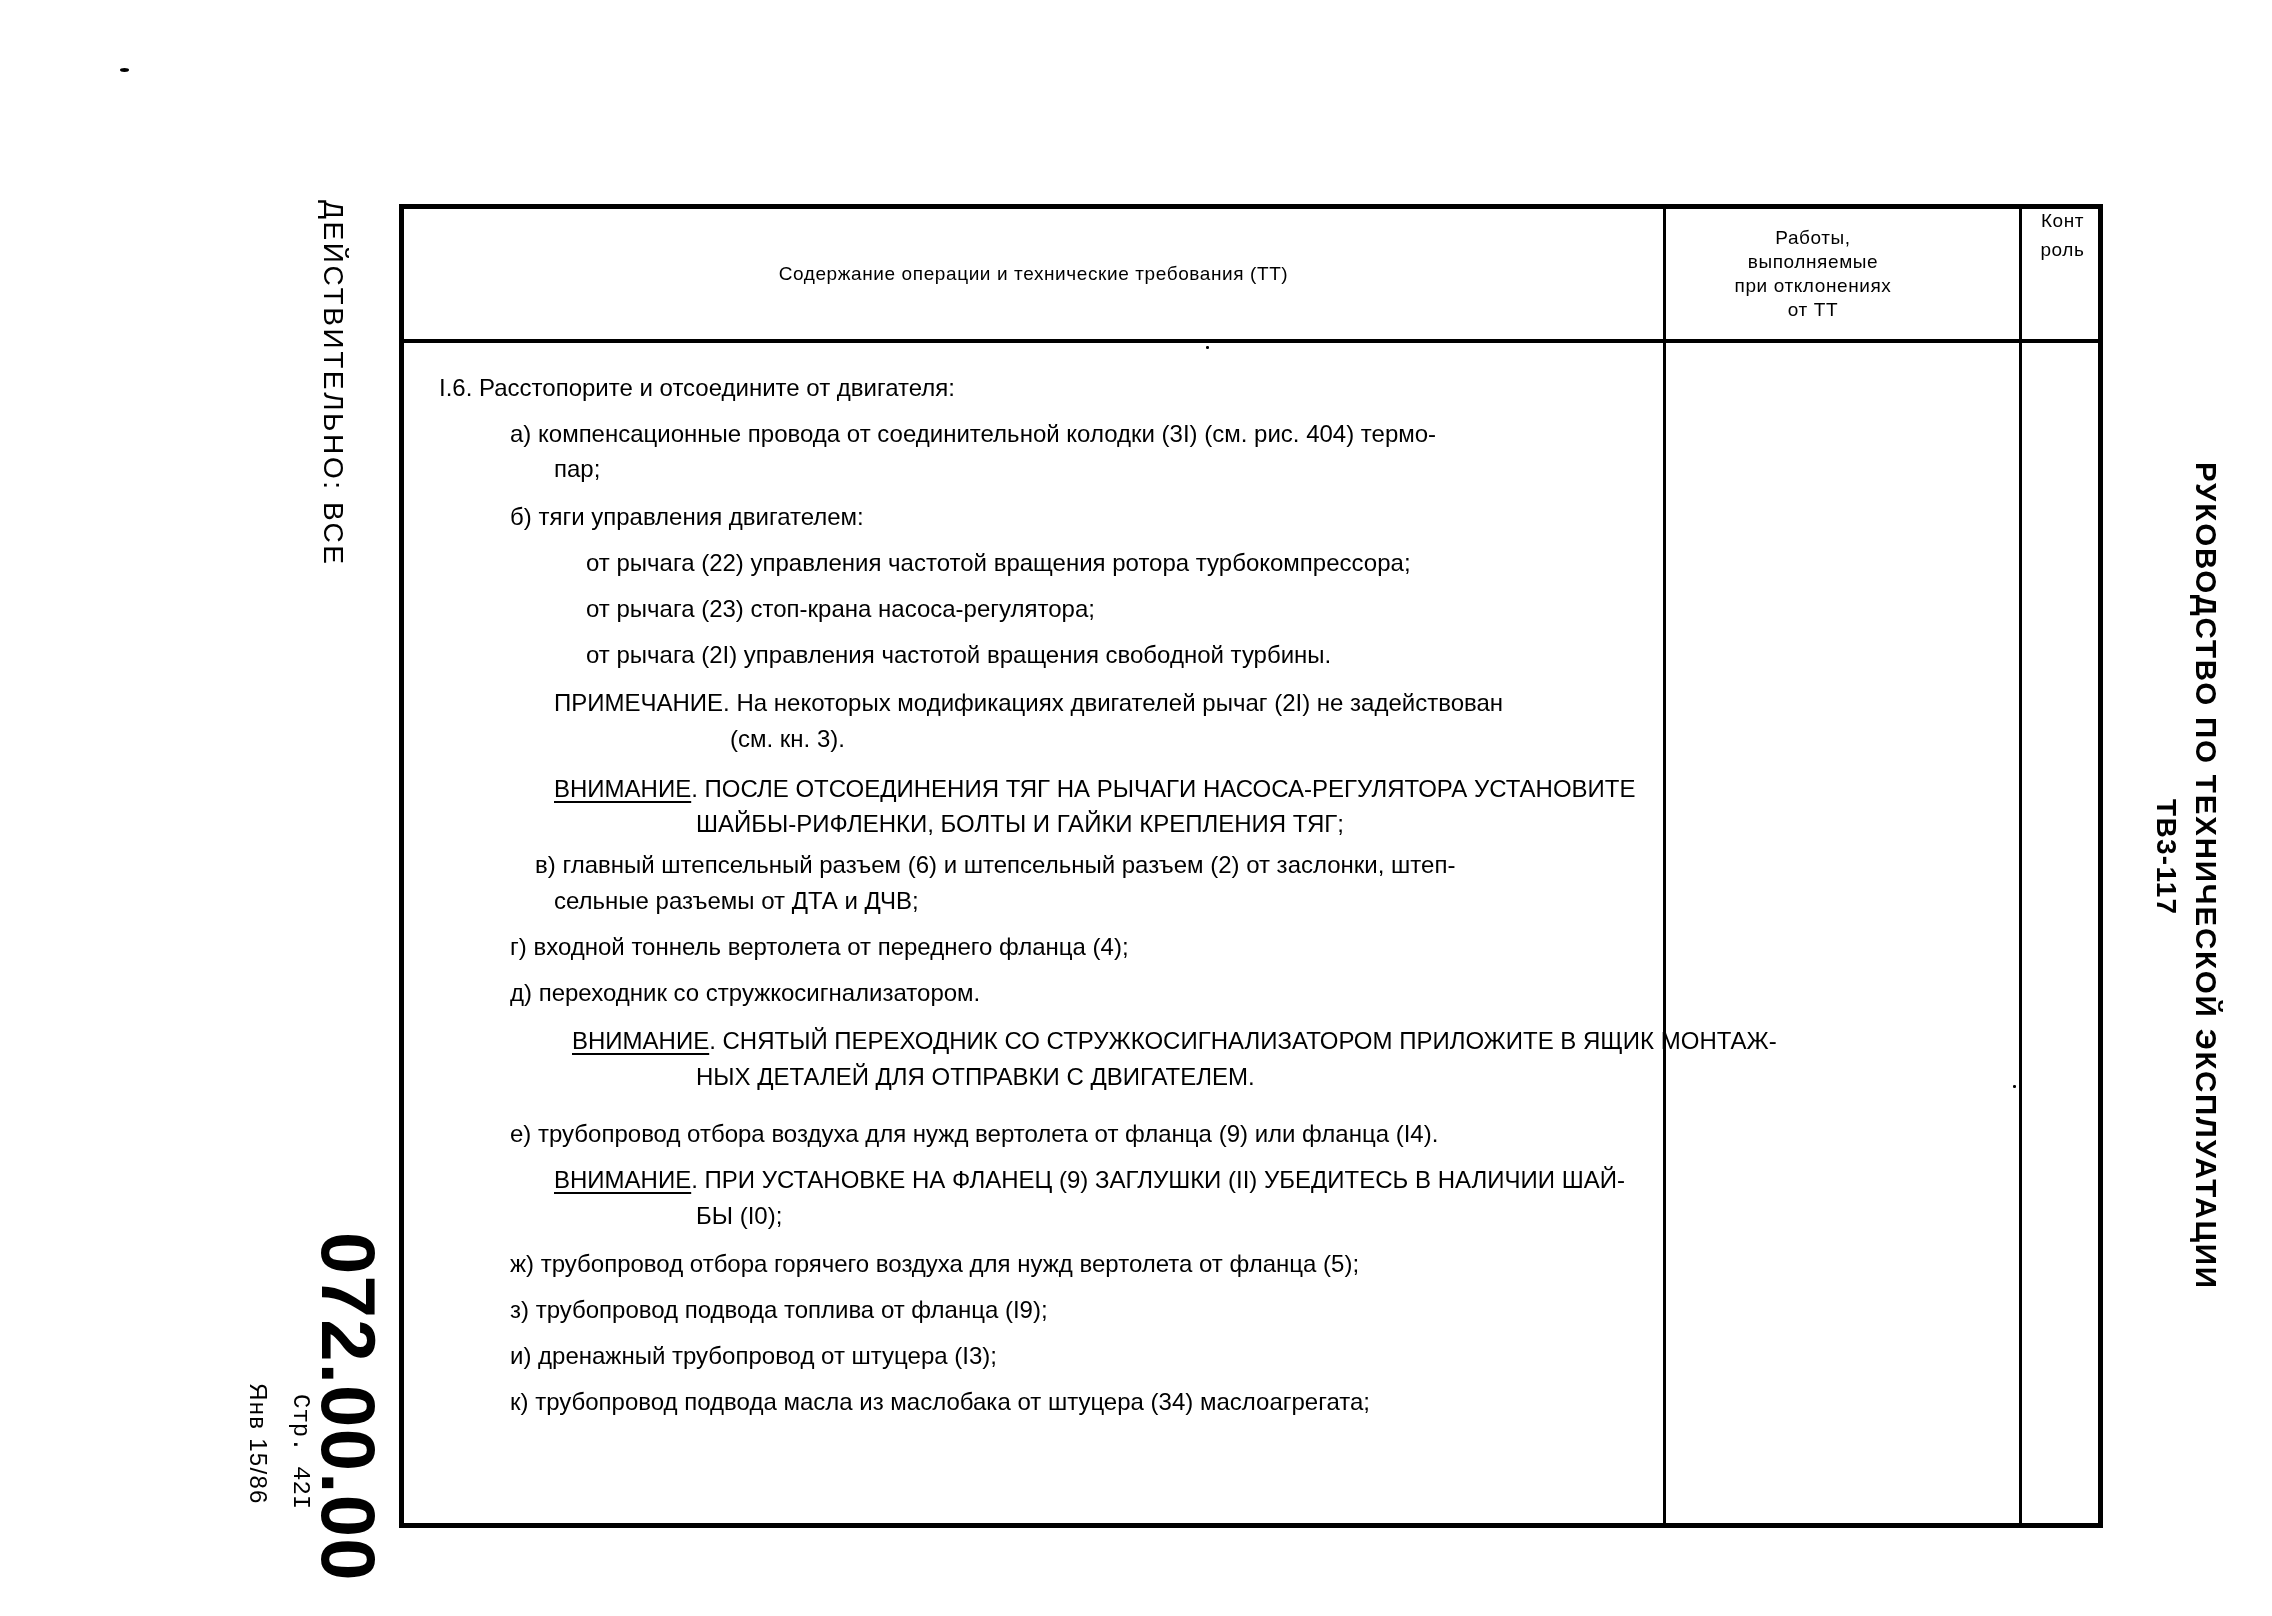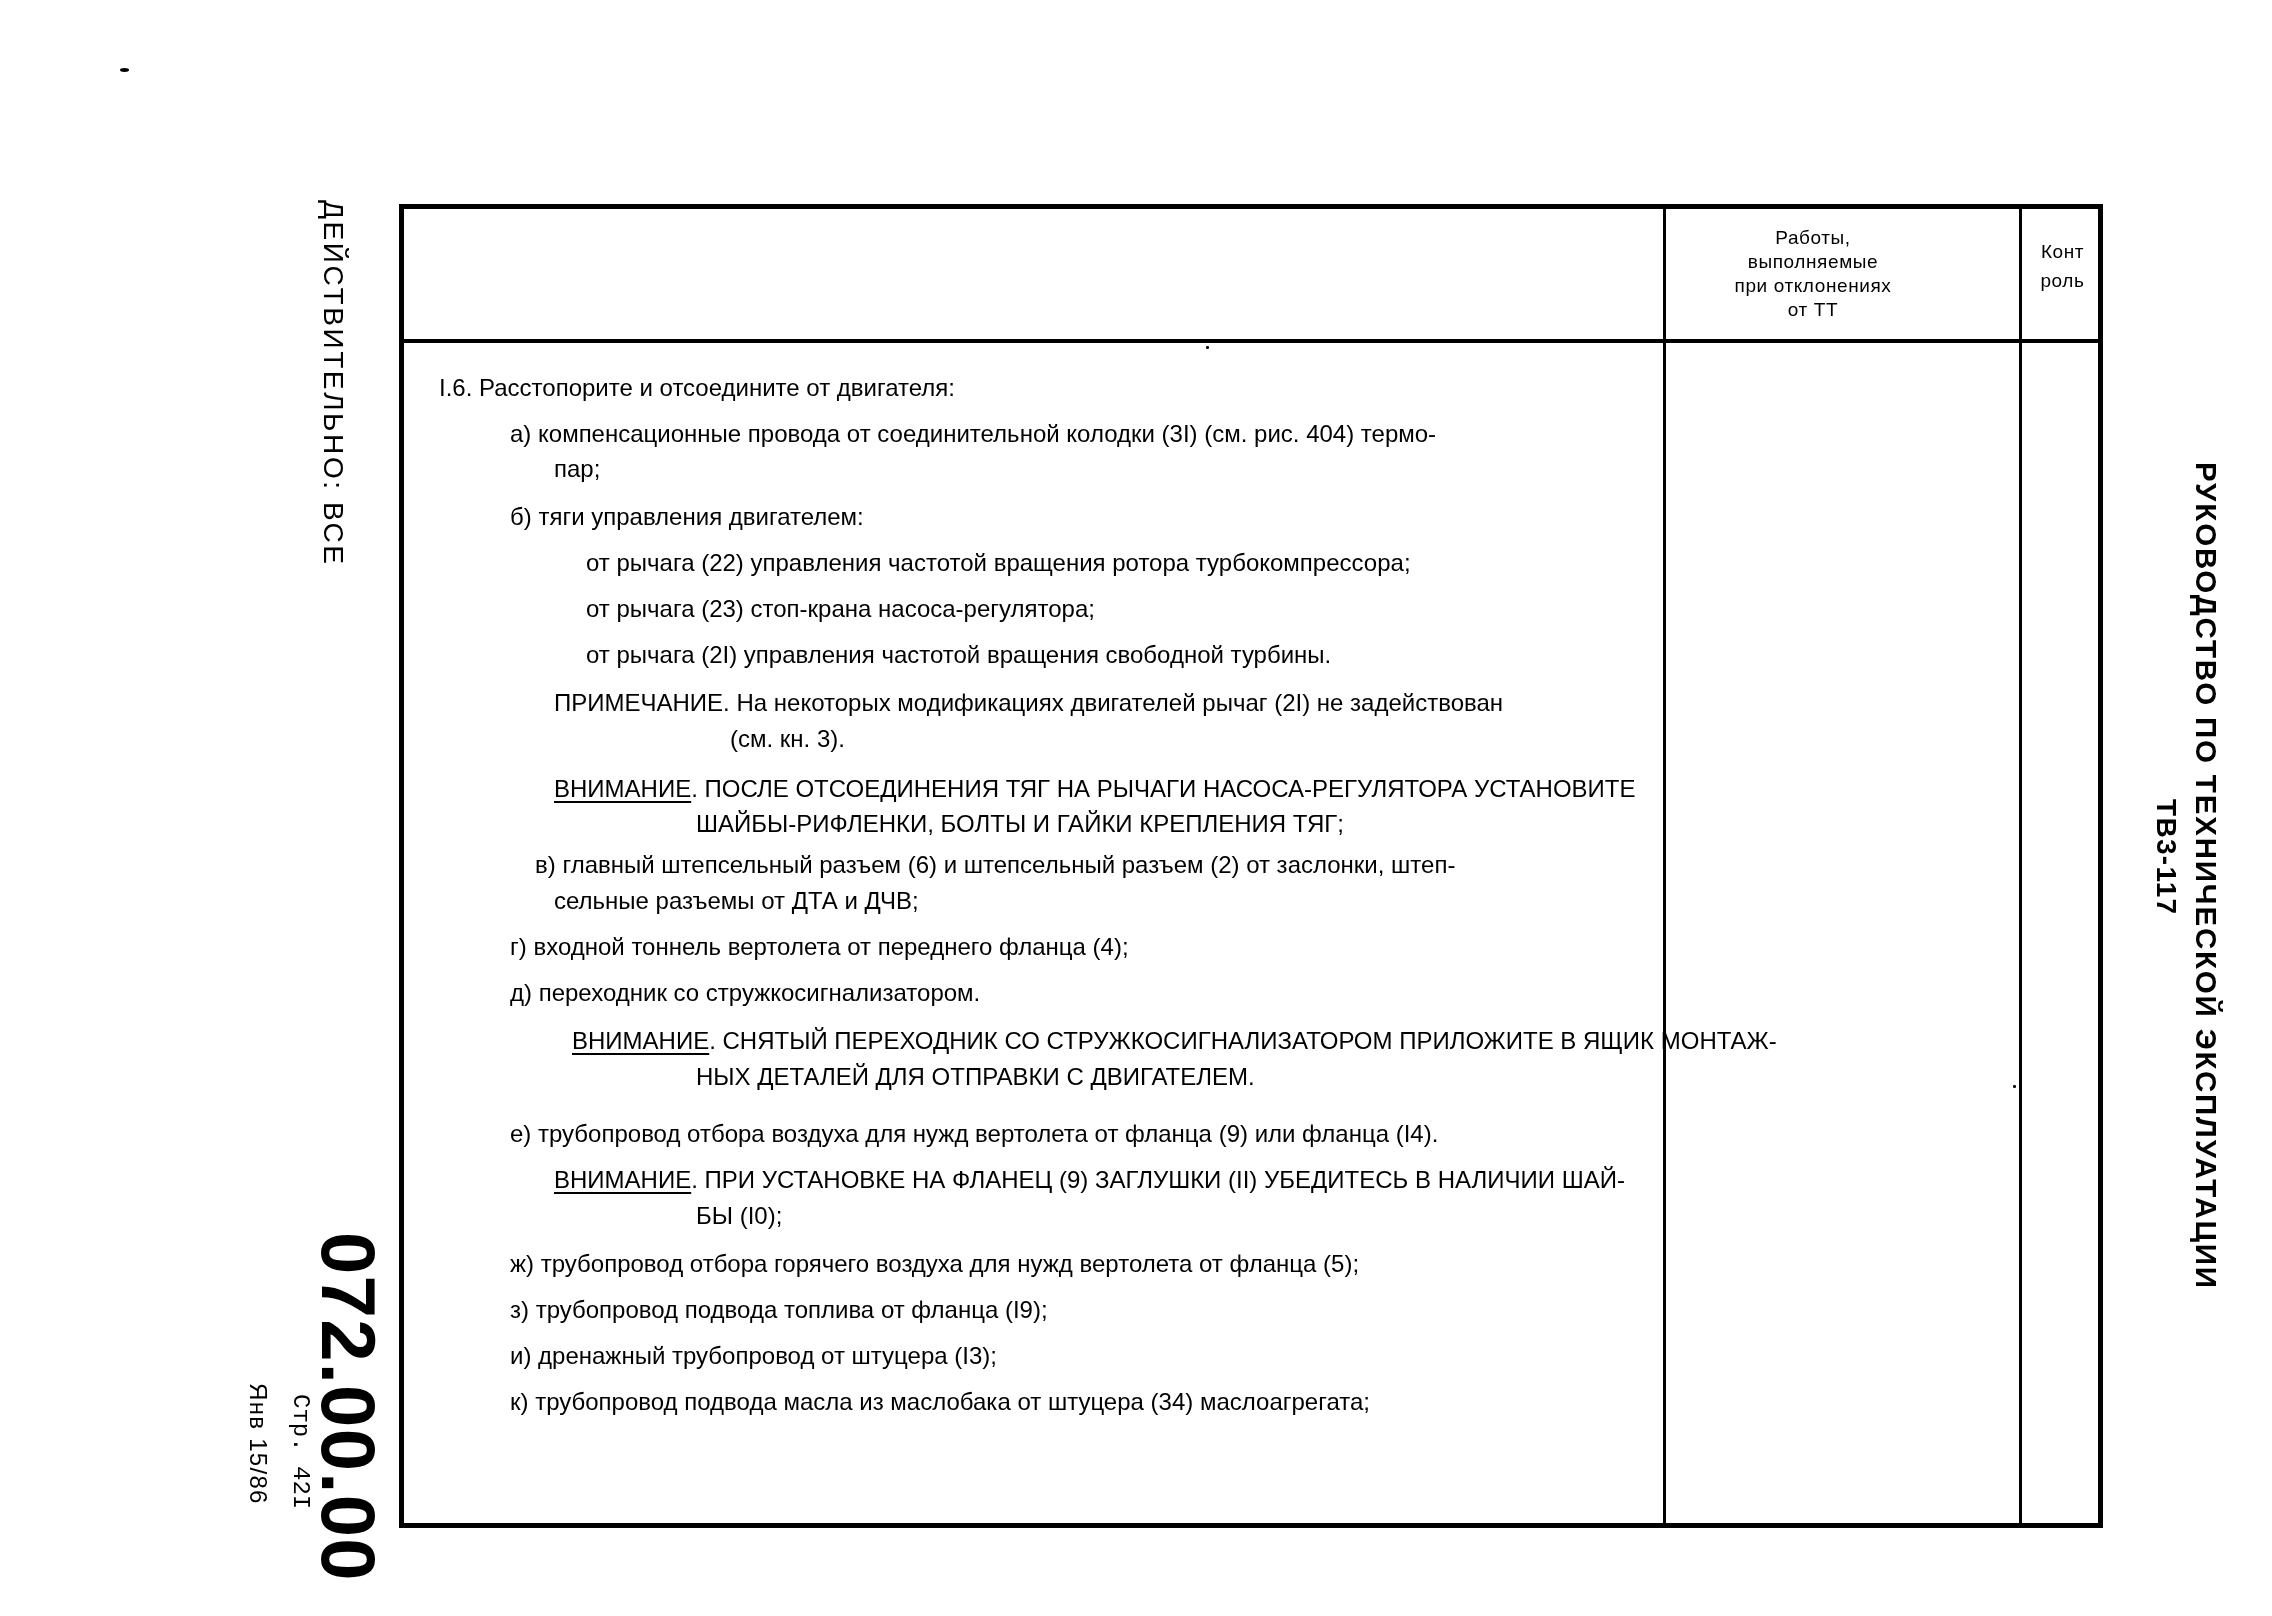--- a/index.html
+++ b/index.html
@@ -11,21 +11,21 @@
            border:5.1px solid #000; box-sizing:border-box; }
   .hdr-line { position:absolute; left:0; right:0; top:130px; height:3.8px; background:#000; }
   .vdiv { position:absolute; top:0; bottom:0; width:3.2px; background:#000; }
   .vdiv.c1 { left:1259px; }
   .vdiv.c2 { left:1615px; }
 
   .hdr-cell { position:absolute; top:0; height:130px; display:flex; align-items:center; justify-content:center;
               text-align:center; font-family:"Liberation Sans", sans-serif; font-size:19px; letter-spacing:0.6px; line-height:24px; }
   .hdr-main { left:0; width:1259px; }
   .hdr-dev  { left:1262px; width:294px; }
-  .hdr-ctrl { left:1618px; width:81px; align-items:flex-start; padding-top:31px; box-sizing:border-box; }
+  .hdr-ctrl { left:1618px; width:81px; align-items:flex-start; box-sizing:border-box; }
 
   
   .tw { position:absolute; font-family:Liberation Sans, sans-serif; font-size:24px; white-space:pre; line-height:28px; }
   .under { text-decoration:underline; text-decoration-thickness:1.9px; text-underline-offset:3.8px; }
 
   
   .rot { position:absolute; transform-origin:left top; transform:rotate(90deg); white-space:nowrap; }
   .valid { left:349px; top:200px; font-family:"Liberation Sans", sans-serif; font-size:28px; letter-spacing:2.6px; }
   .code { left:392px; top:1232px; font-family:"Liberation Sans", sans-serif; font-weight:bold; font-size:76px; letter-spacing:1.3px; }
   .page { left:314px; top:1394px; font-family:"Liberation Mono", monospace; font-size:24px; }
@@ -46,20 +46,23 @@
 <div class="rot date">Янв 15/86</div>
 
 <div class="rot man-title">РУКОВОДСТВО ПО ТЕХНИЧЕСКОЙ ЭКСПЛУАТАЦИИ</div>
 <div class="rot model">ТВ3-117</div>
 
 <div class="frame">
   <div class="hdr-line"></div>
   <div class="vdiv c1"></div>
   <div class="vdiv c2"></div>
 
+  <div class="hdr-cell hdr-main">
+    <span>Содержание операции и технические требования (ТТ)</span>
+  </div>
   <div class="hdr-cell hdr-dev">
     <div>
       <div>Работы,</div>
       <div>выполняемые</div>
       <div>при отклонениях</div>
       <div>от ТТ</div>
     </div>
   </div>
   <div class="hdr-cell hdr-ctrl">
     <div>

